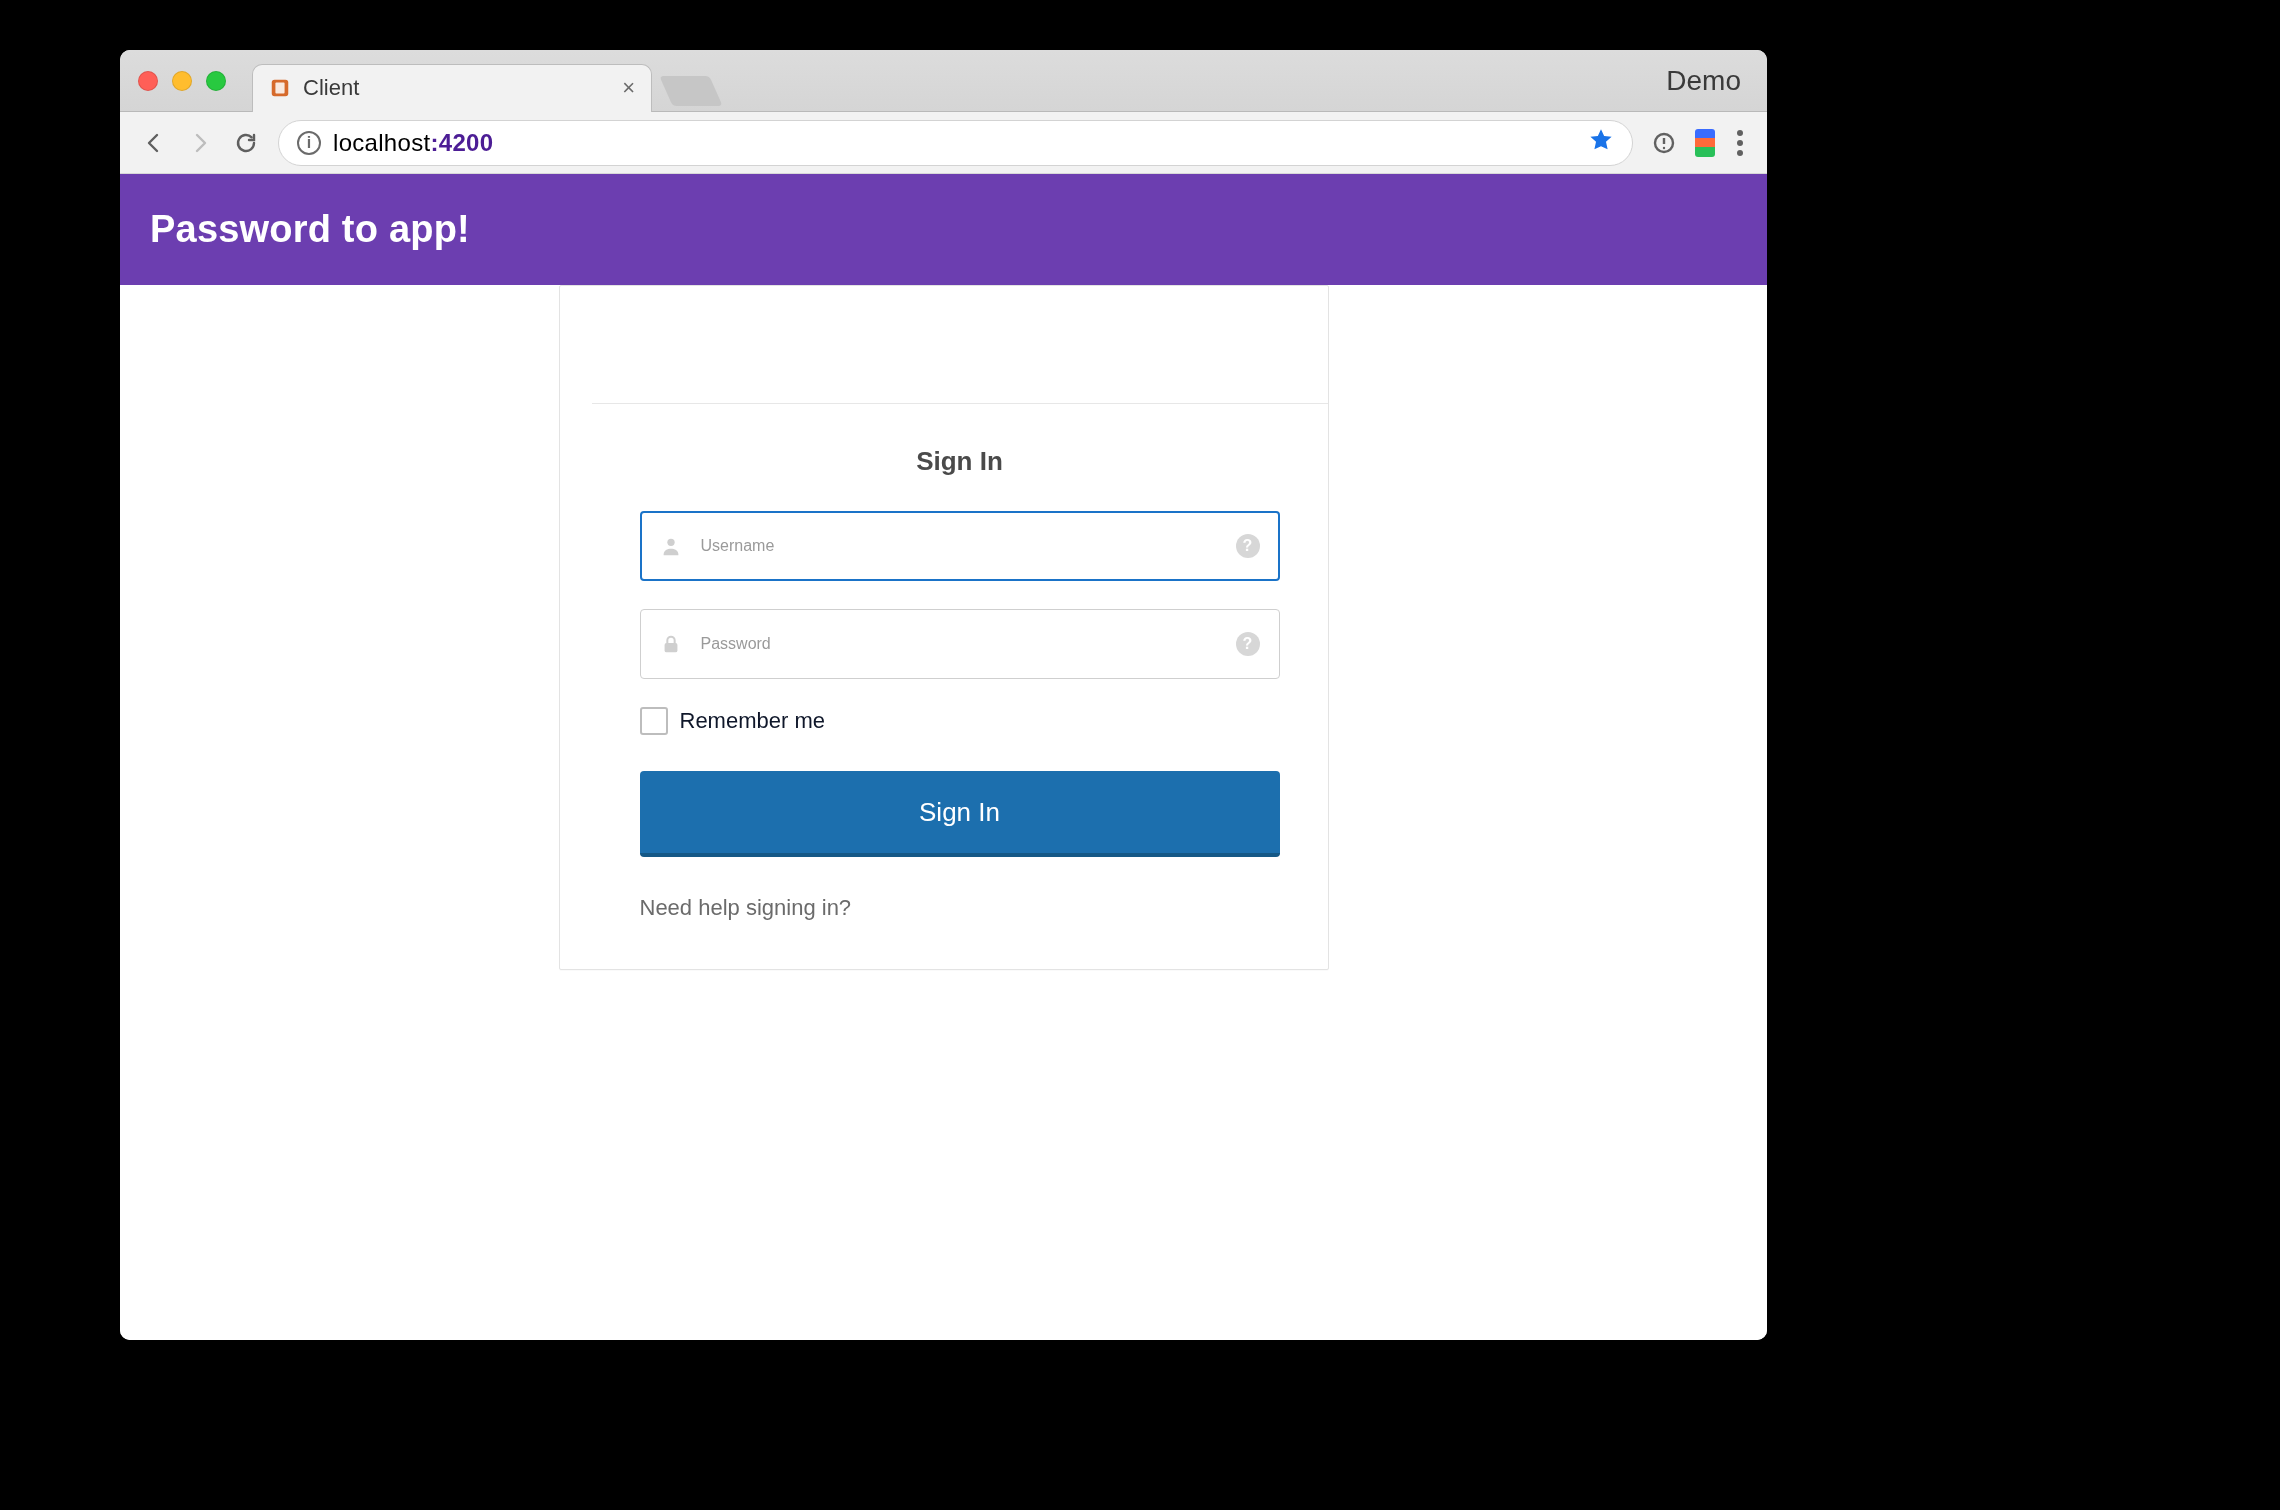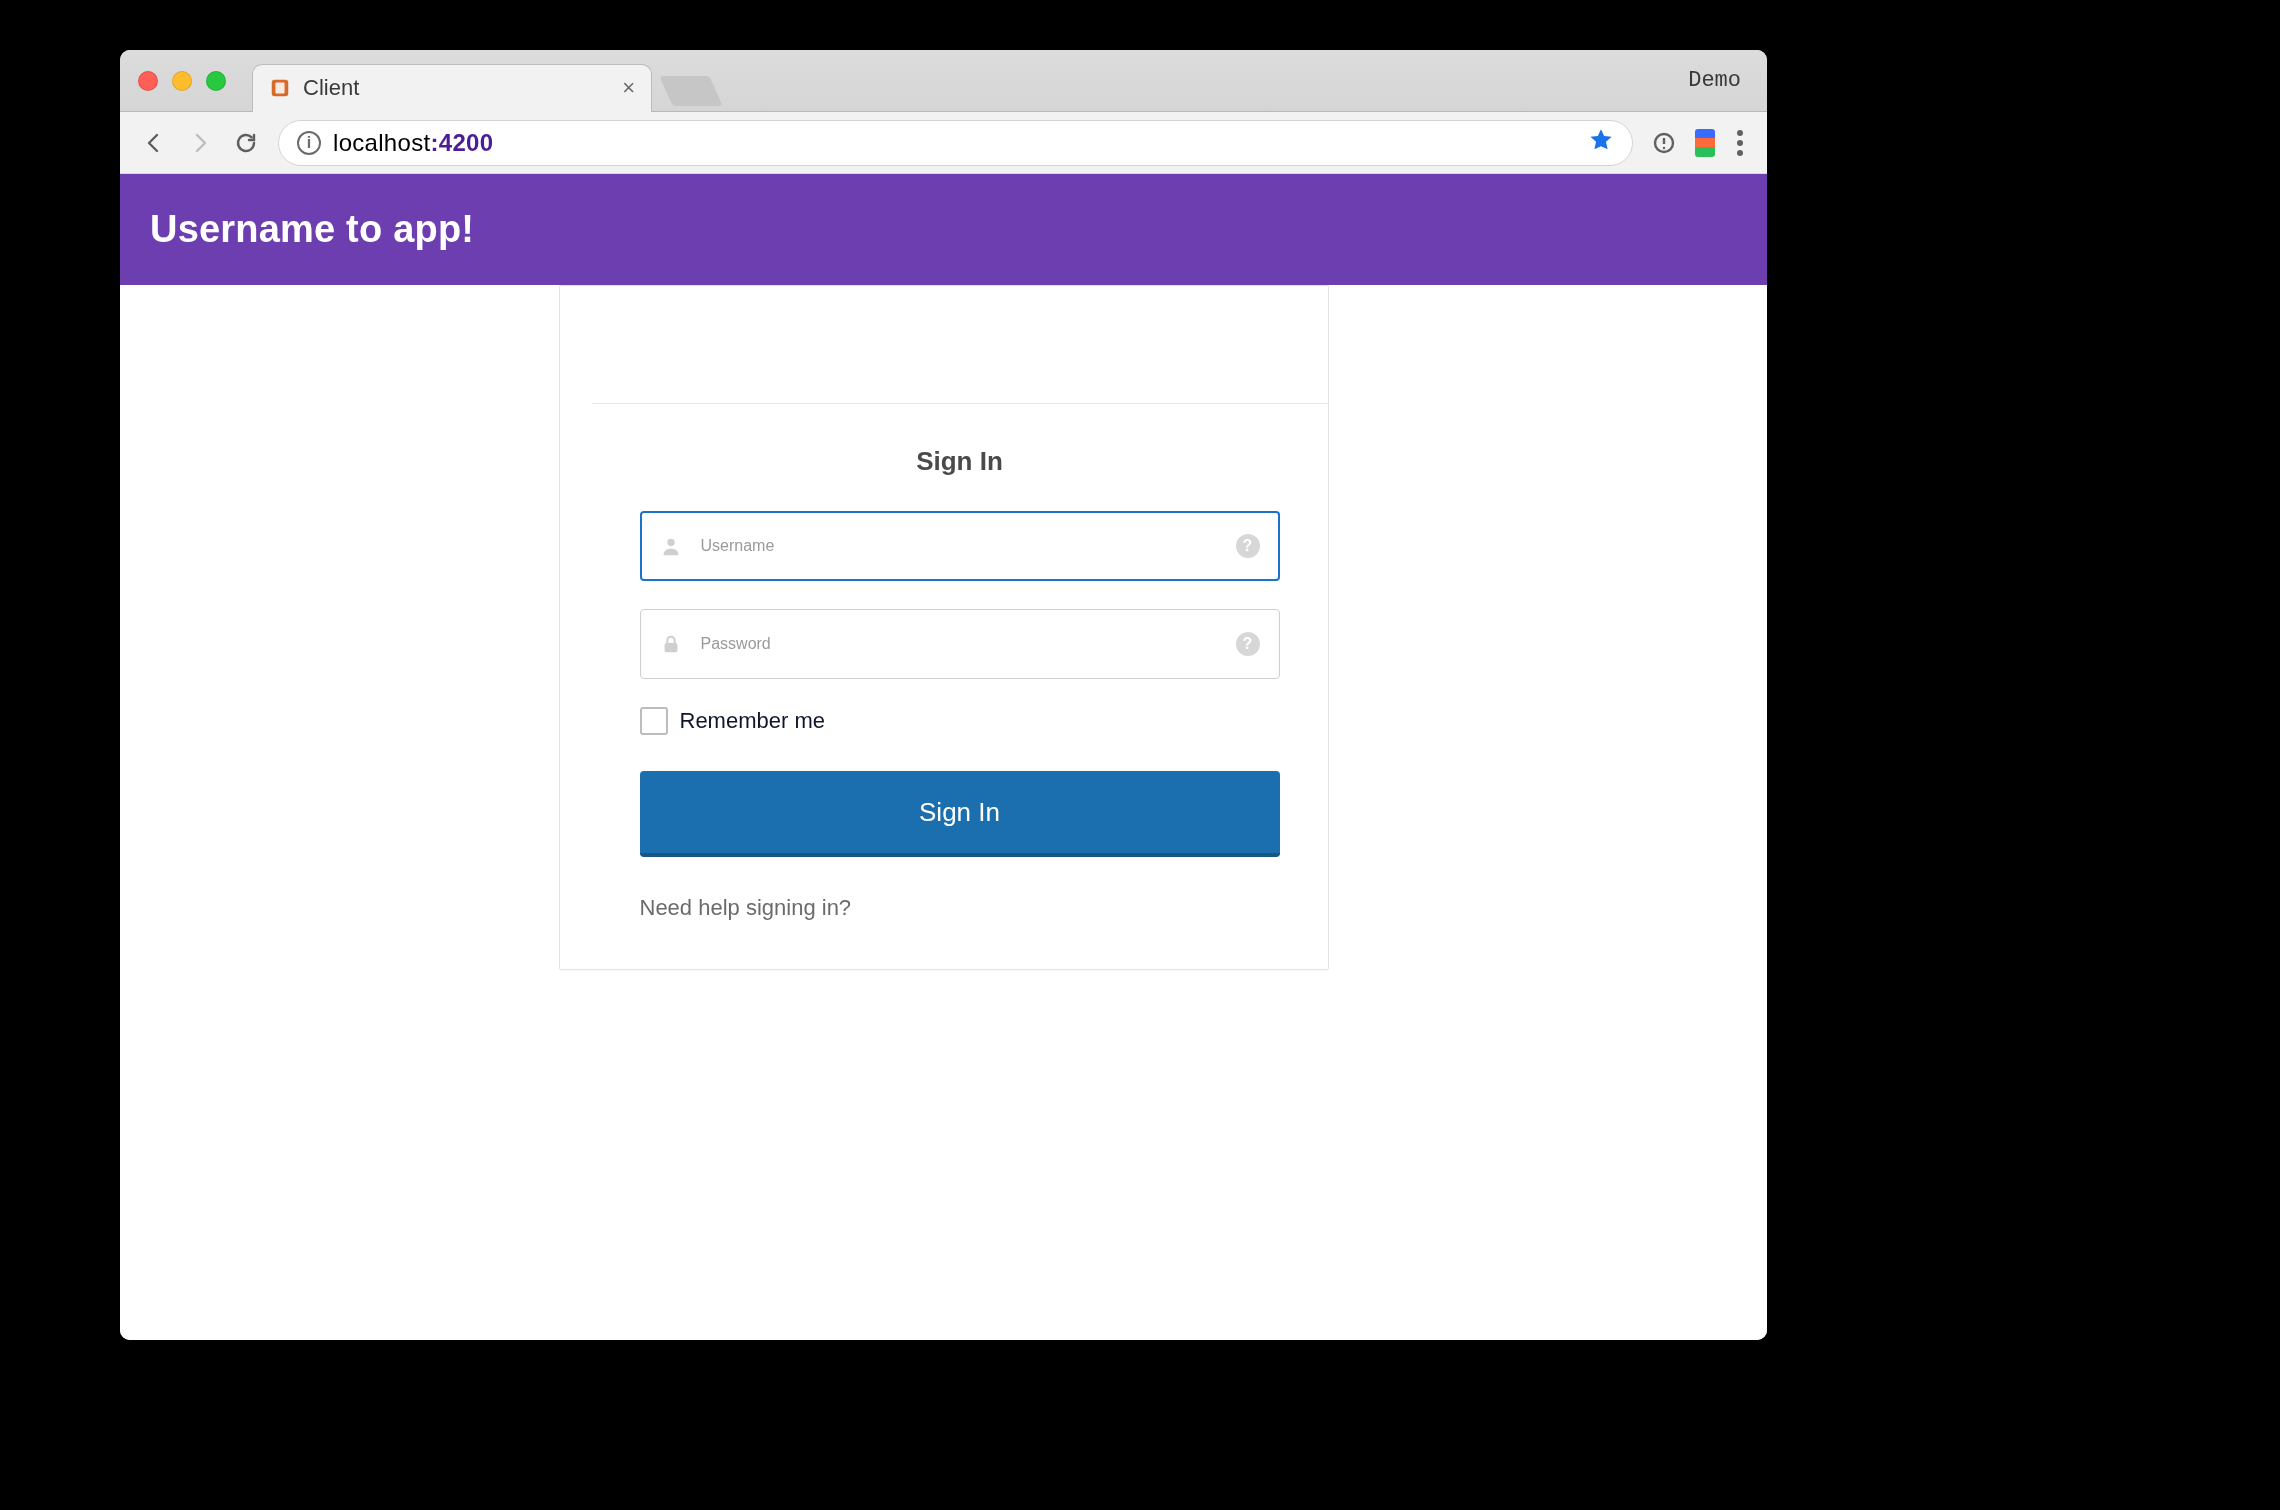--- a/index.html
+++ b/index.html
@@ -85,24 +85,23 @@
   }
   .newtab {
     width: 50px; height: 30px;
     margin-left: 14px; margin-top: 20px;
     background: #c6c6c6;
     transform: skewX(24deg);
     border-radius: 4px;
   }
   .tabstrip .right {
     margin-left: auto;
-    font-size: 22px;
+    font-size: 28px;
     color: #3a3a3a;
     padding-right: 8px;
-    font-family: Liberation Mono, monospace;
   }
   
   .toolbar {
     height: 62px;
     background: #f2f2f2;
     border-bottom: 1px solid #d8d8d8;
     display: flex;
     align-items: center;
     padding: 0 20px;
     gap: 18px;
@@ -321,21 +320,21 @@
       <span class="ext-icon"></span>
       <span class="menu-dots">
         <span></span>
           <span></span>
           <span></span>
       </span>
     </div>
 
     <div class="content">
       <div class="banner">
-        <h1>Username to app!</h1>
+        <h1>Password to app!</h1>
       </div>
 
       <div class="card-wrap">
         <div class="card">
           <div class="logo-area"></div>
           <div class="body">
             <h2>Sign In</h2>
 
             <div class="field focused">
               <span class="left-icon">

